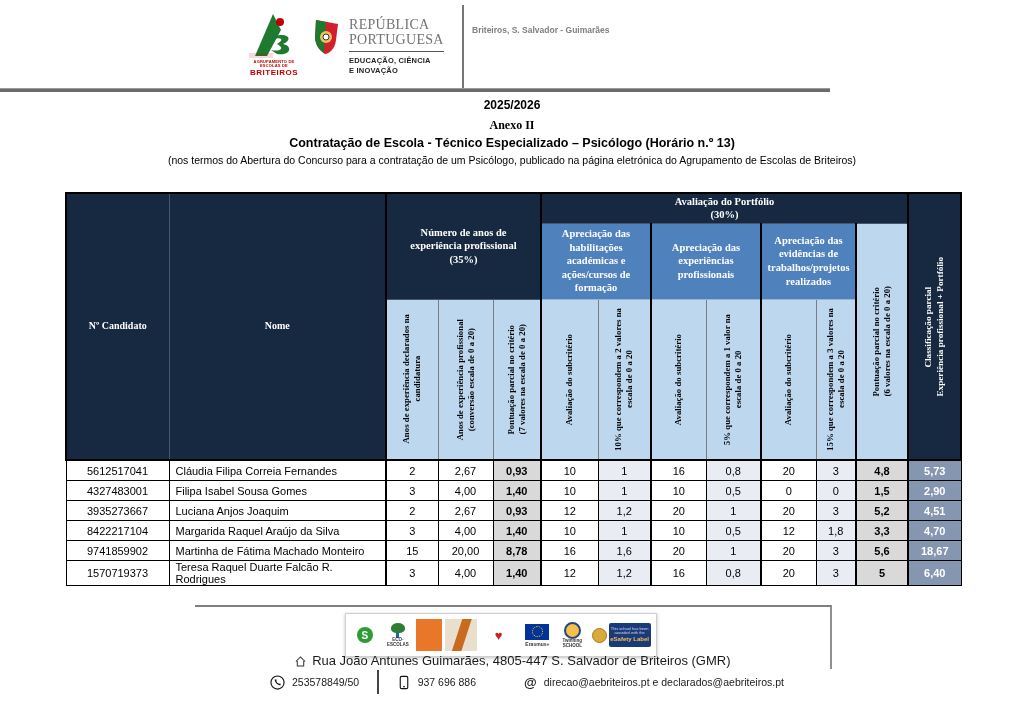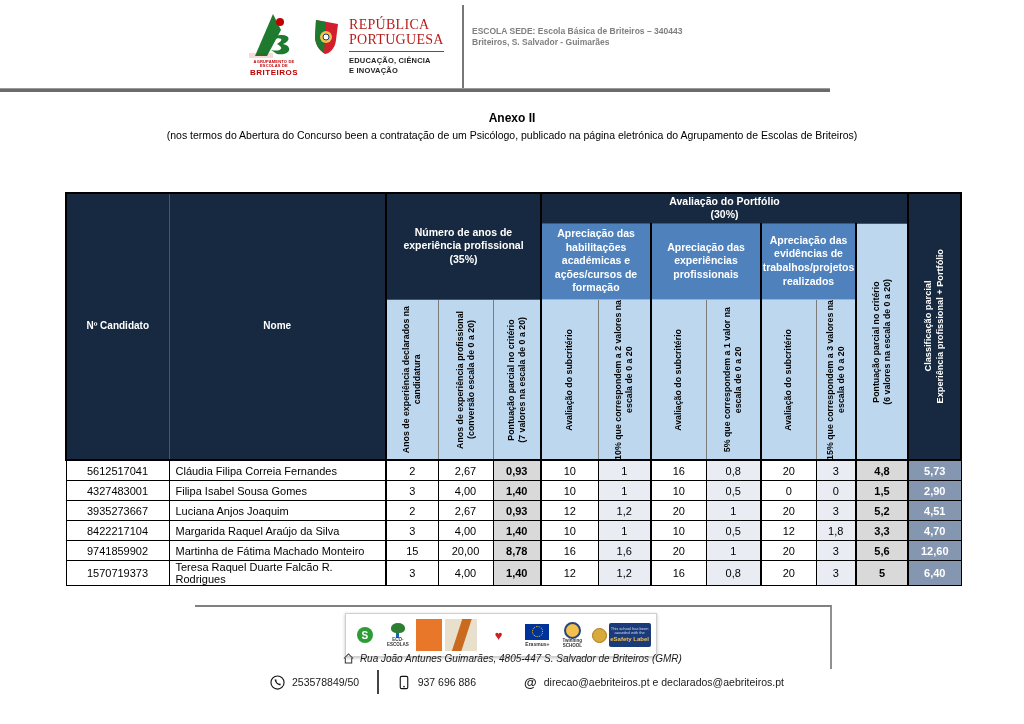--- a/index.html
+++ b/index.html
@@ -8,42 +8,42 @@
 
   
   .letterhead{position:absolute;left:0;top:0;width:1024px;height:88px;}
   .lh-rule{position:absolute;left:0;top:88px;width:830px;height:3px;background:#6b6b6b;border-top:1px solid #9a9a9a;}
   .briteiros-logo{position:absolute;left:243px;top:10px;width:62px;height:72px;text-align:center;}
   .briteiros-logo .glyph{display:block;margin:0 auto;}
   .briteiros-logo .b1{font-size:4px;color:#c00000;font-weight:bold;letter-spacing:.2px;line-height:1.1;}
   .briteiros-logo .b2{font-size:8px;color:#c00000;font-weight:bold;letter-spacing:.5px;line-height:1.05;}
   .republica{position:absolute;left:312px;top:18px;width:140px;}
   .rep-row{display:flex;align-items:flex-start;gap:7px;}
-  .rep-name{font-family:"Liberation Serif",serif;font-size:14px;line-height:1.05;color:#b91c1c;letter-spacing:.3px;white-space:pre-line;border-bottom:1px solid #555;padding-bottom:4px;}
+  .rep-name{font-family:"Liberation Serif",serif;font-size:14px;line-height:1.05;color:#737373;letter-spacing:.3px;white-space:pre-line;border-bottom:1px solid #555;padding-bottom:4px;}
   .rep-sub{font-size:7.5px;font-weight:bold;color:#222;margin-top:4px;letter-spacing:.2px;white-space:pre-line;line-height:1.25;}
   .lh-divider{position:absolute;left:462px;top:5px;width:2px;height:83px;background:#777;}
   .school-block{position:absolute;left:472px;top:24px;width:420px;}
   .school-name{font-size:13.5px;font-weight:bold;color:#7f7f7f;font-variant:small-caps;letter-spacing:.4px;}
   .school-name .code{font-size:10px;font-weight:bold;letter-spacing:0;}
   .school-l1{font-size:8.5px;font-weight:bold;color:#7f7f7f;margin-top:2px;}
   .school-l2{font-size:8.5px;font-weight:bold;color:#7f7f7f;margin-top:1px;}
 
   
   .titles{position:absolute;left:0;top:98px;width:1024px;text-align:center;}
   .t-year{font-size:12px;font-weight:bold;}
-  .t-annex{font-size:12px;font-weight:bold;margin-top:13px;}
+  .t-annex{font-size:12px;font-weight:bold;margin-top:6px;font-family:Liberation Serif, serif;}
   .t-line1{font-size:12.5px;font-weight:bold;margin-top:3px;}
   .t-line2{font-size:16.5px;font-weight:bold;margin-top:3px;}
   .t-note{font-size:10.5px;margin-top:4px;}
 
   
   .maintable{position:absolute;left:65px;top:192px;}
   table{border-collapse:collapse;table-layout:fixed;}
   th,td{padding:0;margin:0;overflow:hidden;}
-  th{font-weight:bold;}
+  th{font-weight:bold;font-family:Liberation Serif, serif;}
   .navy{background:#172940;color:#fff;border:1px solid #44566e;}
   .mblue{background:#4f81bd;color:#fff;border:1px solid #9ab2cf;}
   .lblue{background:#bdd7ee;color:#000;border:1px solid #7d7d7d;}
   .hsmall{font-size:10px;line-height:1.25;vertical-align:middle;}
   .hgroup{font-size:10.5px;line-height:1.3;text-align:center;vertical-align:middle;white-space:pre-line;}
   .rot{height:100%;display:flex;align-items:center;justify-content:center;}
   .rot span{writing-mode:vertical-rl;transform:rotate(180deg);font-size:8.8px;font-weight:bold;line-height:1.25;text-align:center;white-space:pre-line;}
   .rot.white span{color:#fff;font-size:9.2px;}
   tbody td{border:1.6px solid #000;font-size:11px;text-align:center;vertical-align:middle;background:#fff;height:19px;}
   tbody td.c1{text-align:left;padding-left:6px;}
@@ -75,21 +75,21 @@
   .eu-flag{width:24px;height:16px;background:#003399;display:flex;align-items:center;justify-content:center;}
   .eu-stars{width:9px;height:9px;border-radius:50%;border:1.5px dotted #ffcc00;}
   .erasmus-label{font-size:5px;color:#333;font-weight:bold;margin-top:1px;}
   .t-twinning{width:30px;}
   .tw-circle{width:13px;height:13px;border-radius:50%;background:#f2c04d;border:2px solid #27457e;}
   .t-esafety{width:62px;flex-direction:row;gap:2px;}
   .es-medal{width:13px;height:13px;border-radius:50%;background:#d8a question;background:#d8a93c;border:1.5px solid #a87a1c;}
   .es-badge{width:42px;height:24px;background:#1b3a7a;border-radius:2px;display:flex;flex-direction:column;align-items:center;justify-content:center;}
   .es-badge .e1{font-size:4px;color:#cfd8ea;line-height:1.15;text-align:center;}
   .es-badge .e2{font-size:6px;color:#f2c04d;font-weight:bold;line-height:1.2;}
-  .addr-row{position:absolute;left:0;top:46px;width:635px;text-align:center;font-size:10px;color:#1a1a1a;font-style:italic;}
+  .addr-row{position:absolute;left:0;top:46px;width:635px;text-align:center;font-size:13px;color:#1a1a1a;}
   .addr-row svg{vertical-align:-2px;margin-right:3px;}
   .contact-row{position:absolute;left:195px;top:670px;width:635px;display:flex;align-items:center;justify-content:flex-start;font-size:10.5px;color:#1a1a1a;}
   .contact-row .seg{display:flex;align-items:center;gap:7px;}
   .vdiv{width:1.5px;height:24px;background:#444;margin:0 18px;}
   .at-glyph{font-size:13px;font-weight:bold;}
 </style>
 </head>
 <body>
 
 <div id="page">
@@ -119,29 +119,30 @@
 PORTUGUESA</div>
           <div class="rep-sub">EDUCAÇÃO, CIÊNCIA
 E INOVAÇÃO</div>
         </div>
       </div>
     </div>
 
     <div class="lh-divider"></div>
 
     <div class="school-block">
-      <div class="school-l1">ESCOLA SEDE: Escola Básica de Briteiros – 340443</div>
       <div class="school-l2">Briteiros, S. Salvador - Guimarães</div>
     </div>
   </div>
   <div class="lh-rule"></div>
 
   <div class="titles">
+    <div class="t-year">2025/2026</div>
     <div class="t-annex">Anexo II</div>
-    <div class="t-note">(nos termos do Abertura do Concurso been a contratação de um Psicólogo, publicado na página eletrónica do Agrupamento de Escolas de Briteiros)</div>
+    <div class="t-line1">Contratação de Escola - Técnico Especializado – Psicólogo (Horário n.º 13)</div>
+    <div class="t-note">(nos termos do Abertura do Concurso para a contratação de um Psicólogo, publicado na página eletrónica do Agrupamento de Escolas de Briteiros)</div>
   </div>
 
   <div class="maintable">
     <table>
       <colgroup>
         <col style="width:103px">
           <col style="width:217px">
           <col style="width:52px">
           <col style="width:55px">
         <col style="width:48px">
@@ -311,21 +312,21 @@
             <td class="c2 bl2">15</td>
             <td class="c3">20,00</td>
             <td class="c4">8,78</td>
             <td class="c5 bl2">16</td>
             <td class="c6">1,6</td>
             <td class="c7 bl2">20</td>
             <td class="c8">1</td>
             <td class="c9 bl2">20</td>
             <td class="c10">3</td>
             <td class="c11 bl2">5,6</td>
-            <td class="c12 bl2">12,60</td>
+            <td class="c12 bl2">18,67</td>
           </tr>
           <tr>
             <td class="c0">1570719373</td>
             <td class="c1">Teresa Raquel Duarte Falcão R. Rodrigues</td>
             <td class="c2 bl2">3</td>
             <td class="c3">4,00</td>
             <td class="c4">1,40</td>
             <td class="c5 bl2">12</td>
             <td class="c6">1,2</td>
             <td class="c7 bl2">16</td>

